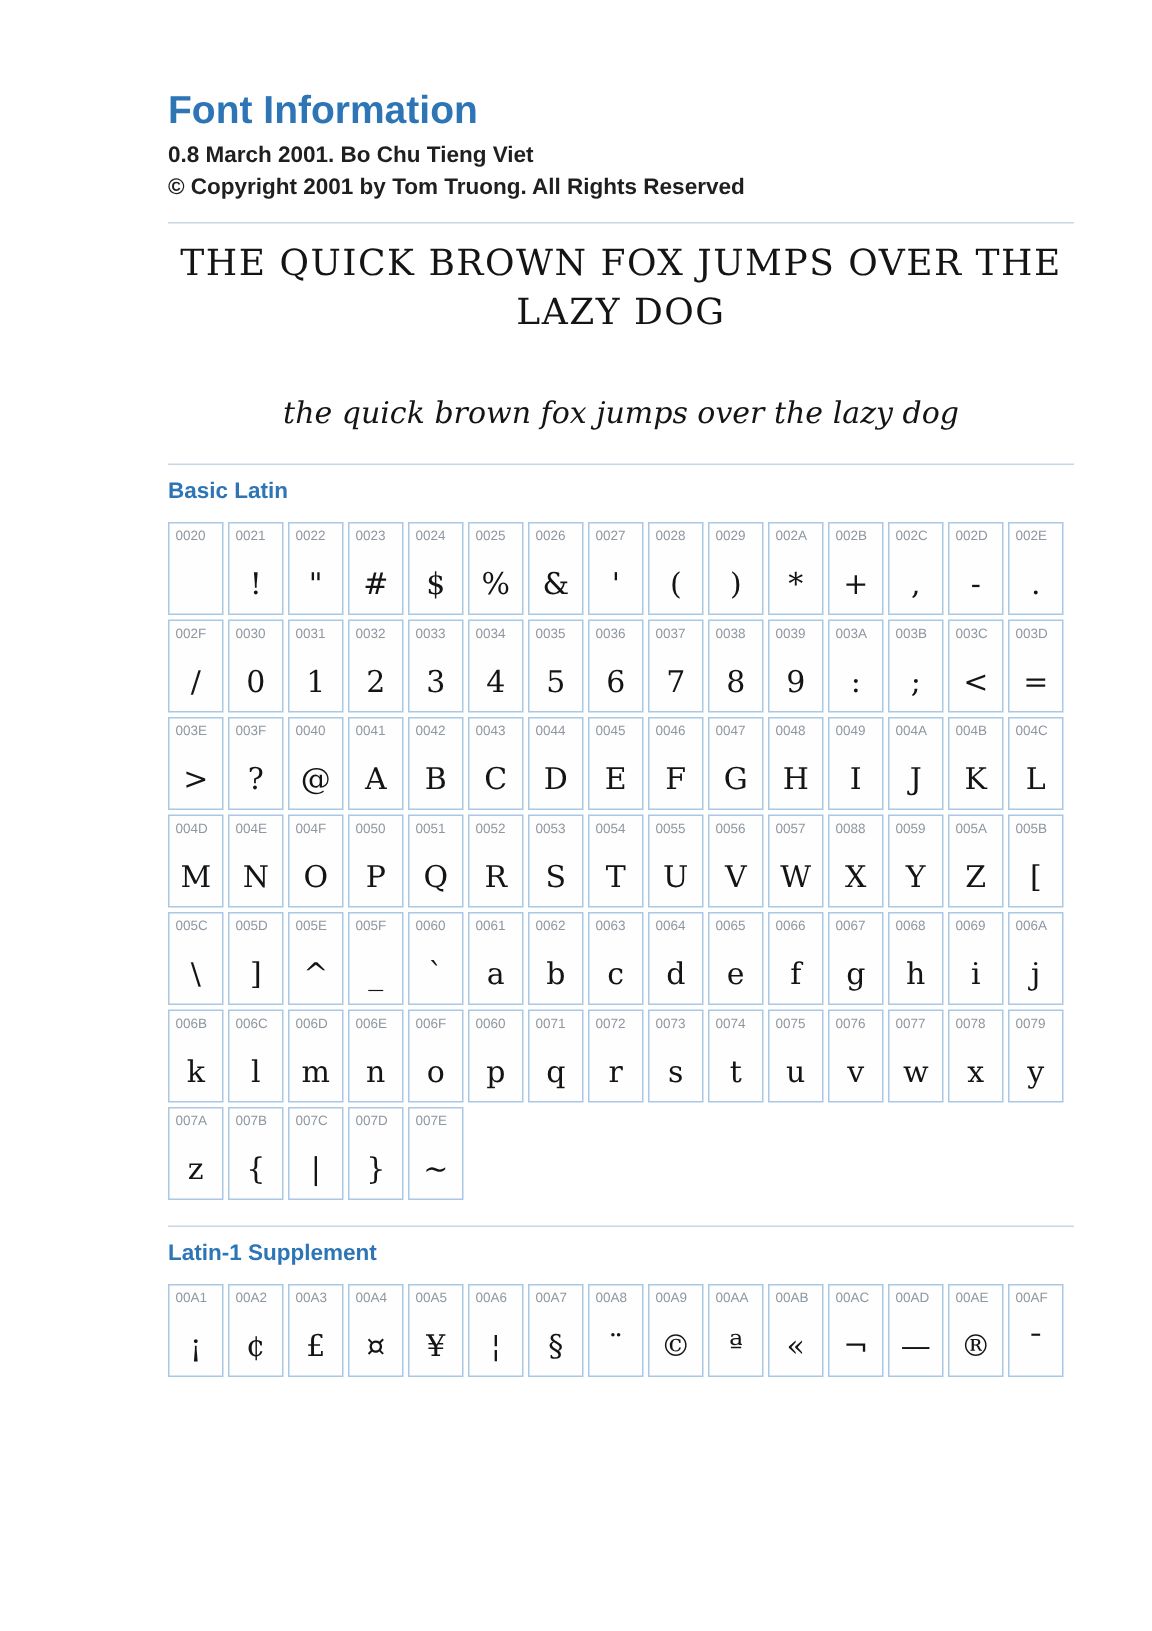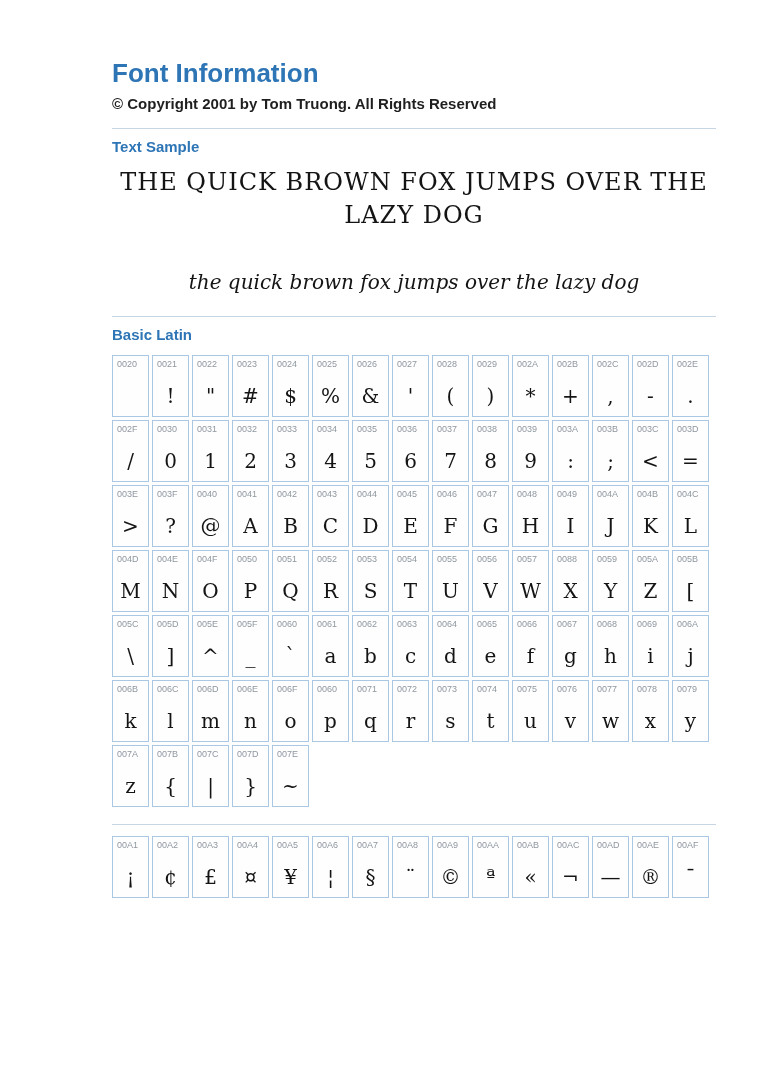--- a/index.html
+++ b/index.html
@@ -75,25 +75,25 @@
   }
   .spacer-top-basic{margin-top:22px;}
   .spacer-top-latin{margin-top:17px;}
 </style>
 </head>
 <body>
 
 <div class="page">
 
   <h1 class="page-title">Font Information</h1>
+  <p class="meta-line">0.8 March 2001. Bo Chu Tieng Viet</p>
   <p class="meta-line">© Copyright 2001 by Tom Truong. All Rights Reserved</p>
 
   <hr class="divider">
 
-  <h2 class="section-heading">Text Sample</h2>
   <p class="sample-upper">THE QUICK BROWN FOX JUMPS OVER THE LAZY DOG</p>
   <p class="sample-lower">the quick brown fox jumps over the lazy dog</p>
 
   <hr class="divider spacer-top-basic">
 
   <h2 class="section-heading">Basic Latin</h2>
   <div class="char-grid">
       <div class="char-row">
         <div class="char-cell">
           <span class="code">0020</span>
@@ -485,20 +485,21 @@
         </div>
         <div class="char-cell">
           <span class="code">007E</span>
           <span class="glyph">~</span>
         </div>
       </div>
     </div>
 
   <hr class="divider spacer-top-latin">
 
+  <h2 class="section-heading">Latin-1 Supplement</h2>
   <div class="char-grid">
       <div class="char-row">
         <div class="char-cell">
           <span class="code">00A1</span>
           <span class="glyph">¡</span>
         </div>
         <div class="char-cell">
           <span class="code">00A2</span>
           <span class="glyph">¢</span>
         </div>

